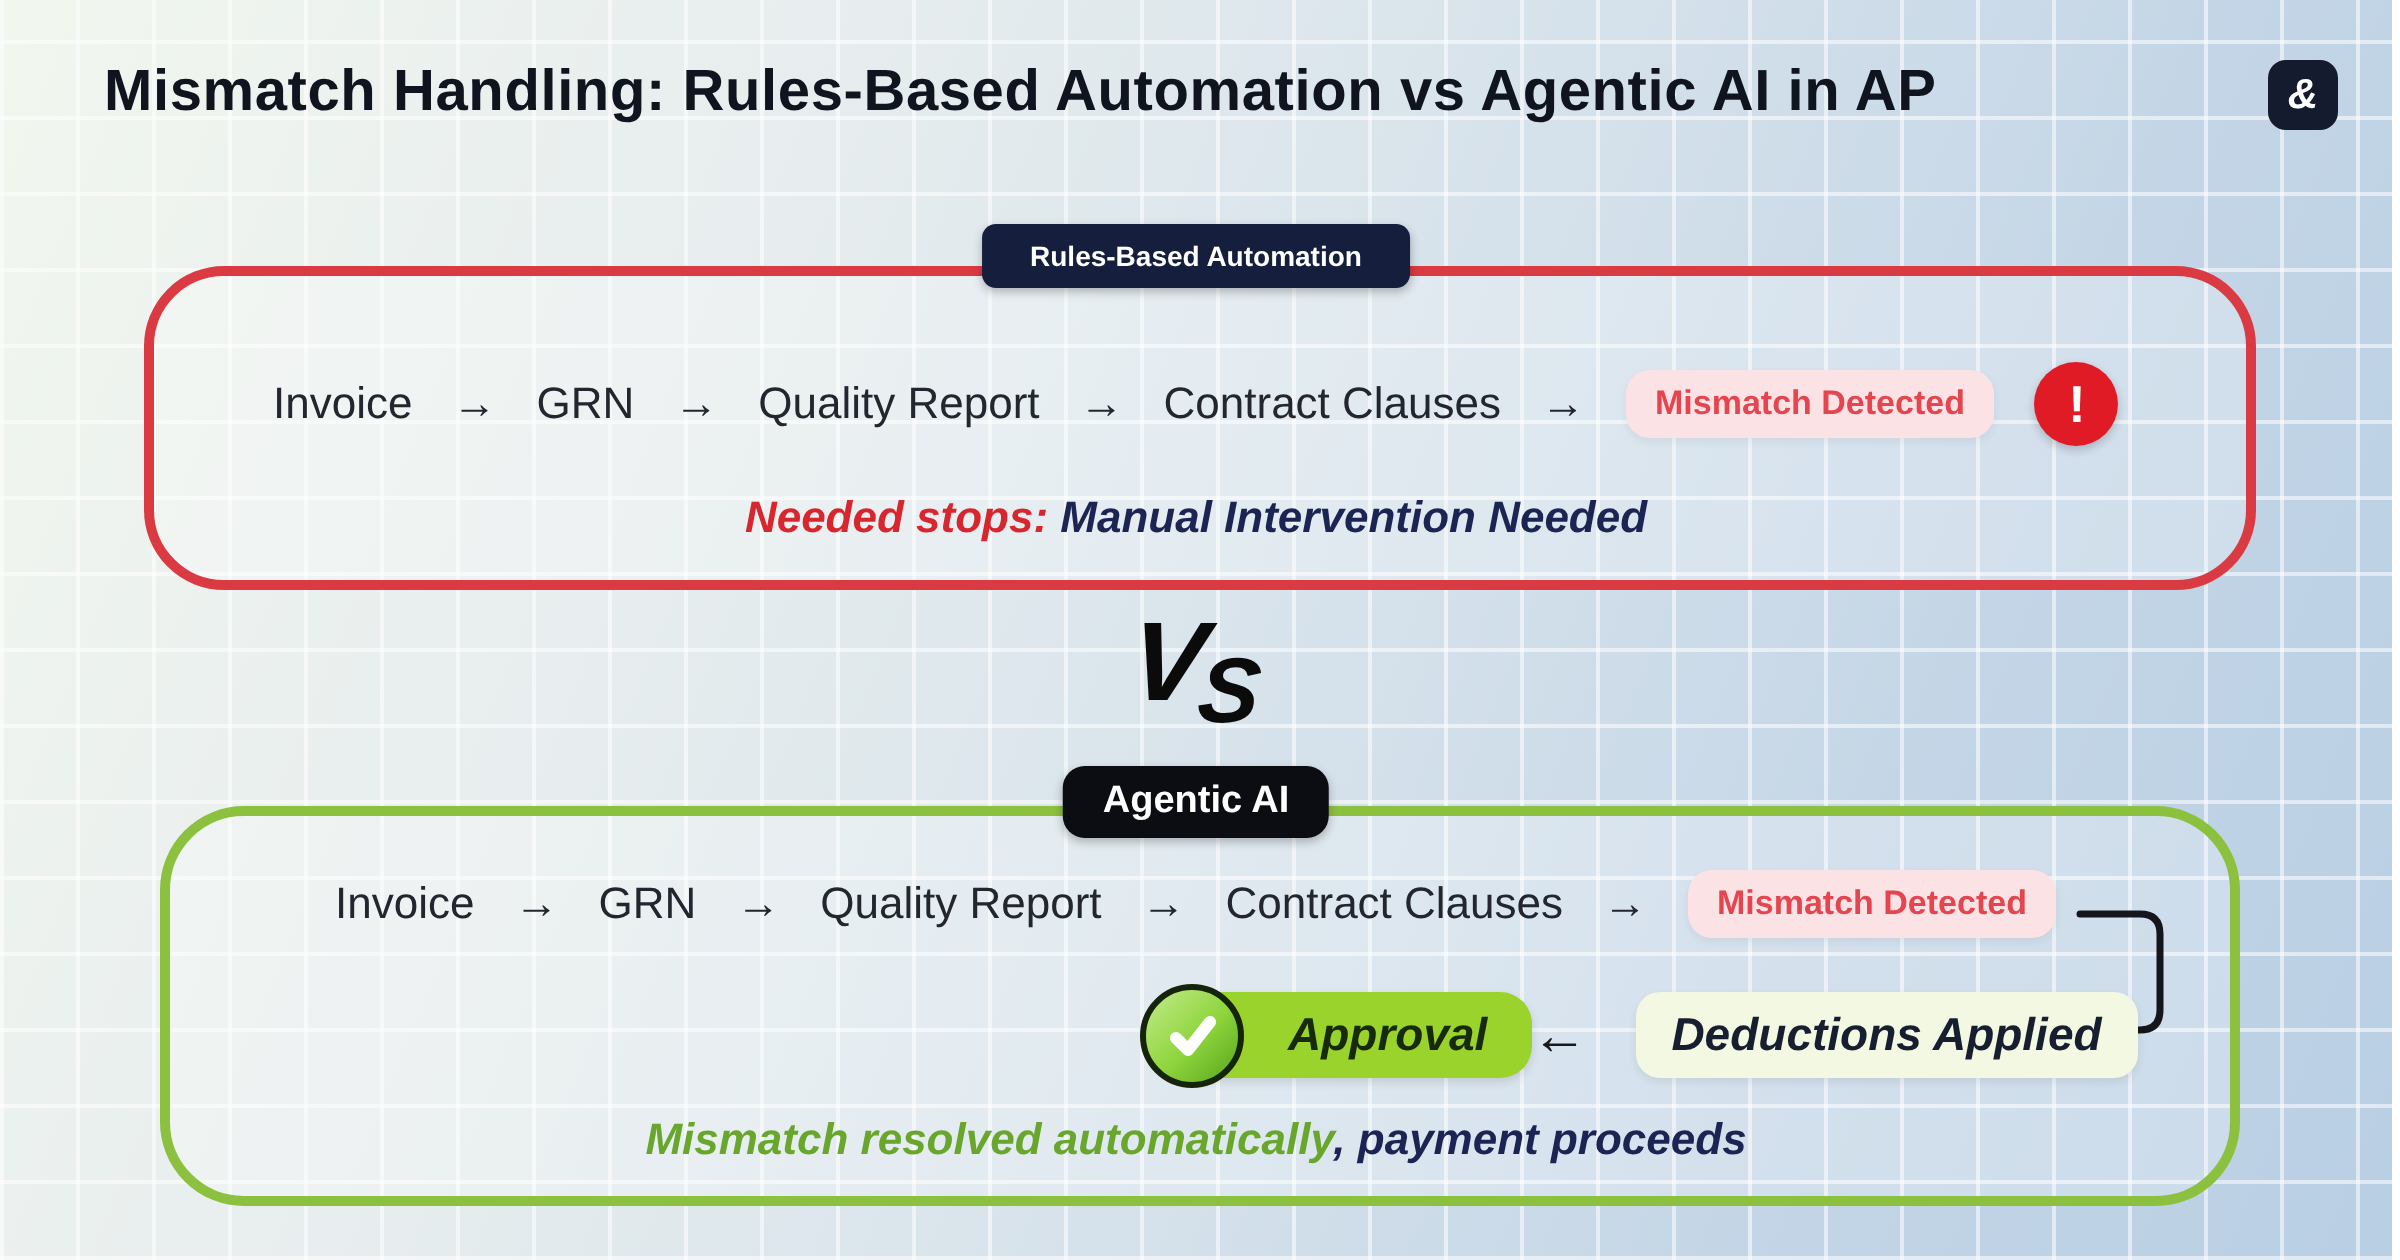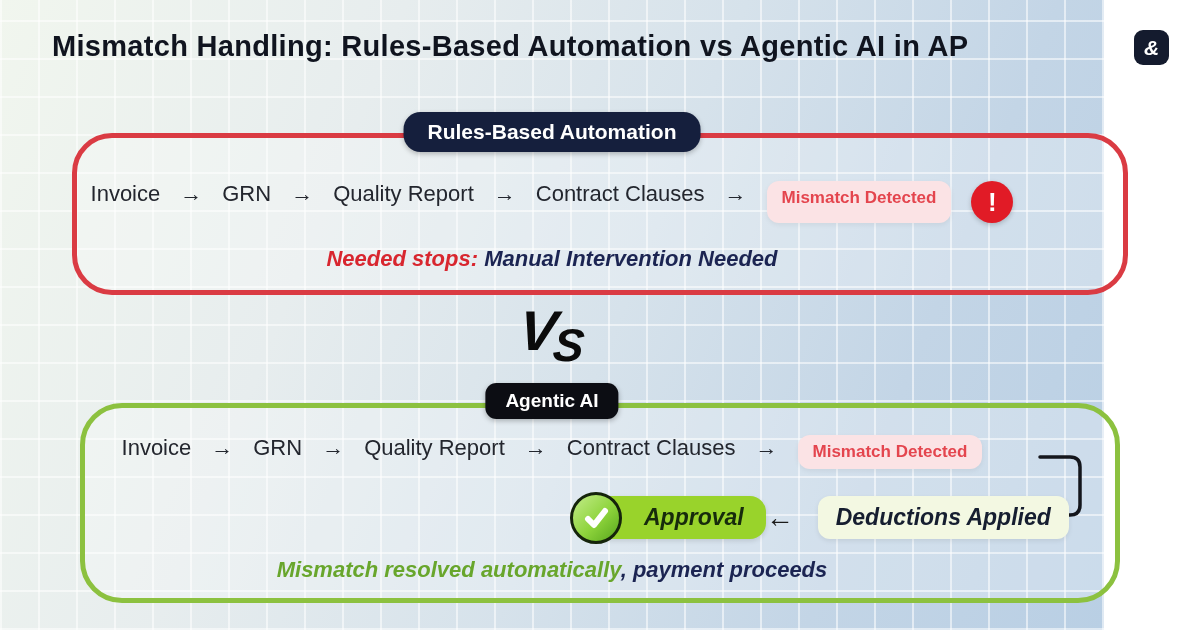--- a/index.html
+++ b/index.html
@@ -2,21 +2,21 @@
 <html><head>
 <meta charset="utf-8">
 <style>
   html,body{margin:0;padding:0;}
   body{
     width:1200px;height:630px;overflow:hidden;
     font-family:"Liberation Sans", sans-serif;
     position:relative;
   }
   .canvas{
-    position:absolute;inset:0;width:1104px;height:630px;
+    position:absolute;inset:0;width:1196px;height:630px;
     background:
       repeating-linear-gradient(0deg, rgba(255,255,255,0.55) 0 2px, rgba(255,255,255,0) 2px 38px),
       repeating-linear-gradient(90deg, rgba(255,255,255,0.55) 0 2px, rgba(255,255,255,0) 2px 38px),
       linear-gradient(112deg, #f1f6ee 0%, #e7edee 30%, #d6e2eb 55%, #c3d5e6 78%, #b9cfe4 100%);
   }
   .title{
     position:absolute;left:52px;top:30px;width:1060px;
     font-size:29px;font-weight:bold;letter-spacing:0.3px;
     color:#10141f;
   }
@@ -35,26 +35,26 @@
   .agentic-box{
     position:absolute;left:80px;top:403px;width:1030px;height:190px;
     border:5px solid #8cc13f;border-radius:42px;
     background:rgba(255,255,255,0.25);
   }
   .badge{
     position:absolute;left:50%;transform:translateX(-50%);
     color:#ffffff;font-weight:bold;white-space:nowrap;
     box-shadow:0 2px 5px rgba(0,0,0,0.25);
   }
-  .badge.rules{top:112px;background:#151f3d;border-radius:17px;padding:8px 24px;font-size:21px;}
+  .badge.rules{top:112px;background:#151f3d;border-radius:7px;padding:8px 24px;font-size:14px;}
   .badge.agentic{top:383px;background:#0c0d13;border-radius:11px;padding:7px 20px;font-size:19px;}
   
   .flow-row{
     position:absolute;left:0;width:100%;
-    display:flex;justify-content:center;gap:20px;
+    display:flex;align-items:center;justify-content:center;gap:20px;
     font-size:22px;color:#23262e;white-space:nowrap;
   }
   .flow-row.rules{top:181px;}
   .flow-row.agentic{top:435px;}
   .arrow{font-size:22px;color:#23262e;}
   .pill-mismatch{
     background:#fbe3e5;border-radius:12px;padding:7px 15px;
     color:#e4454e;font-weight:bold;font-size:17px;
     box-shadow:0 2px 5px rgba(0,0,0,0.06);
   }

